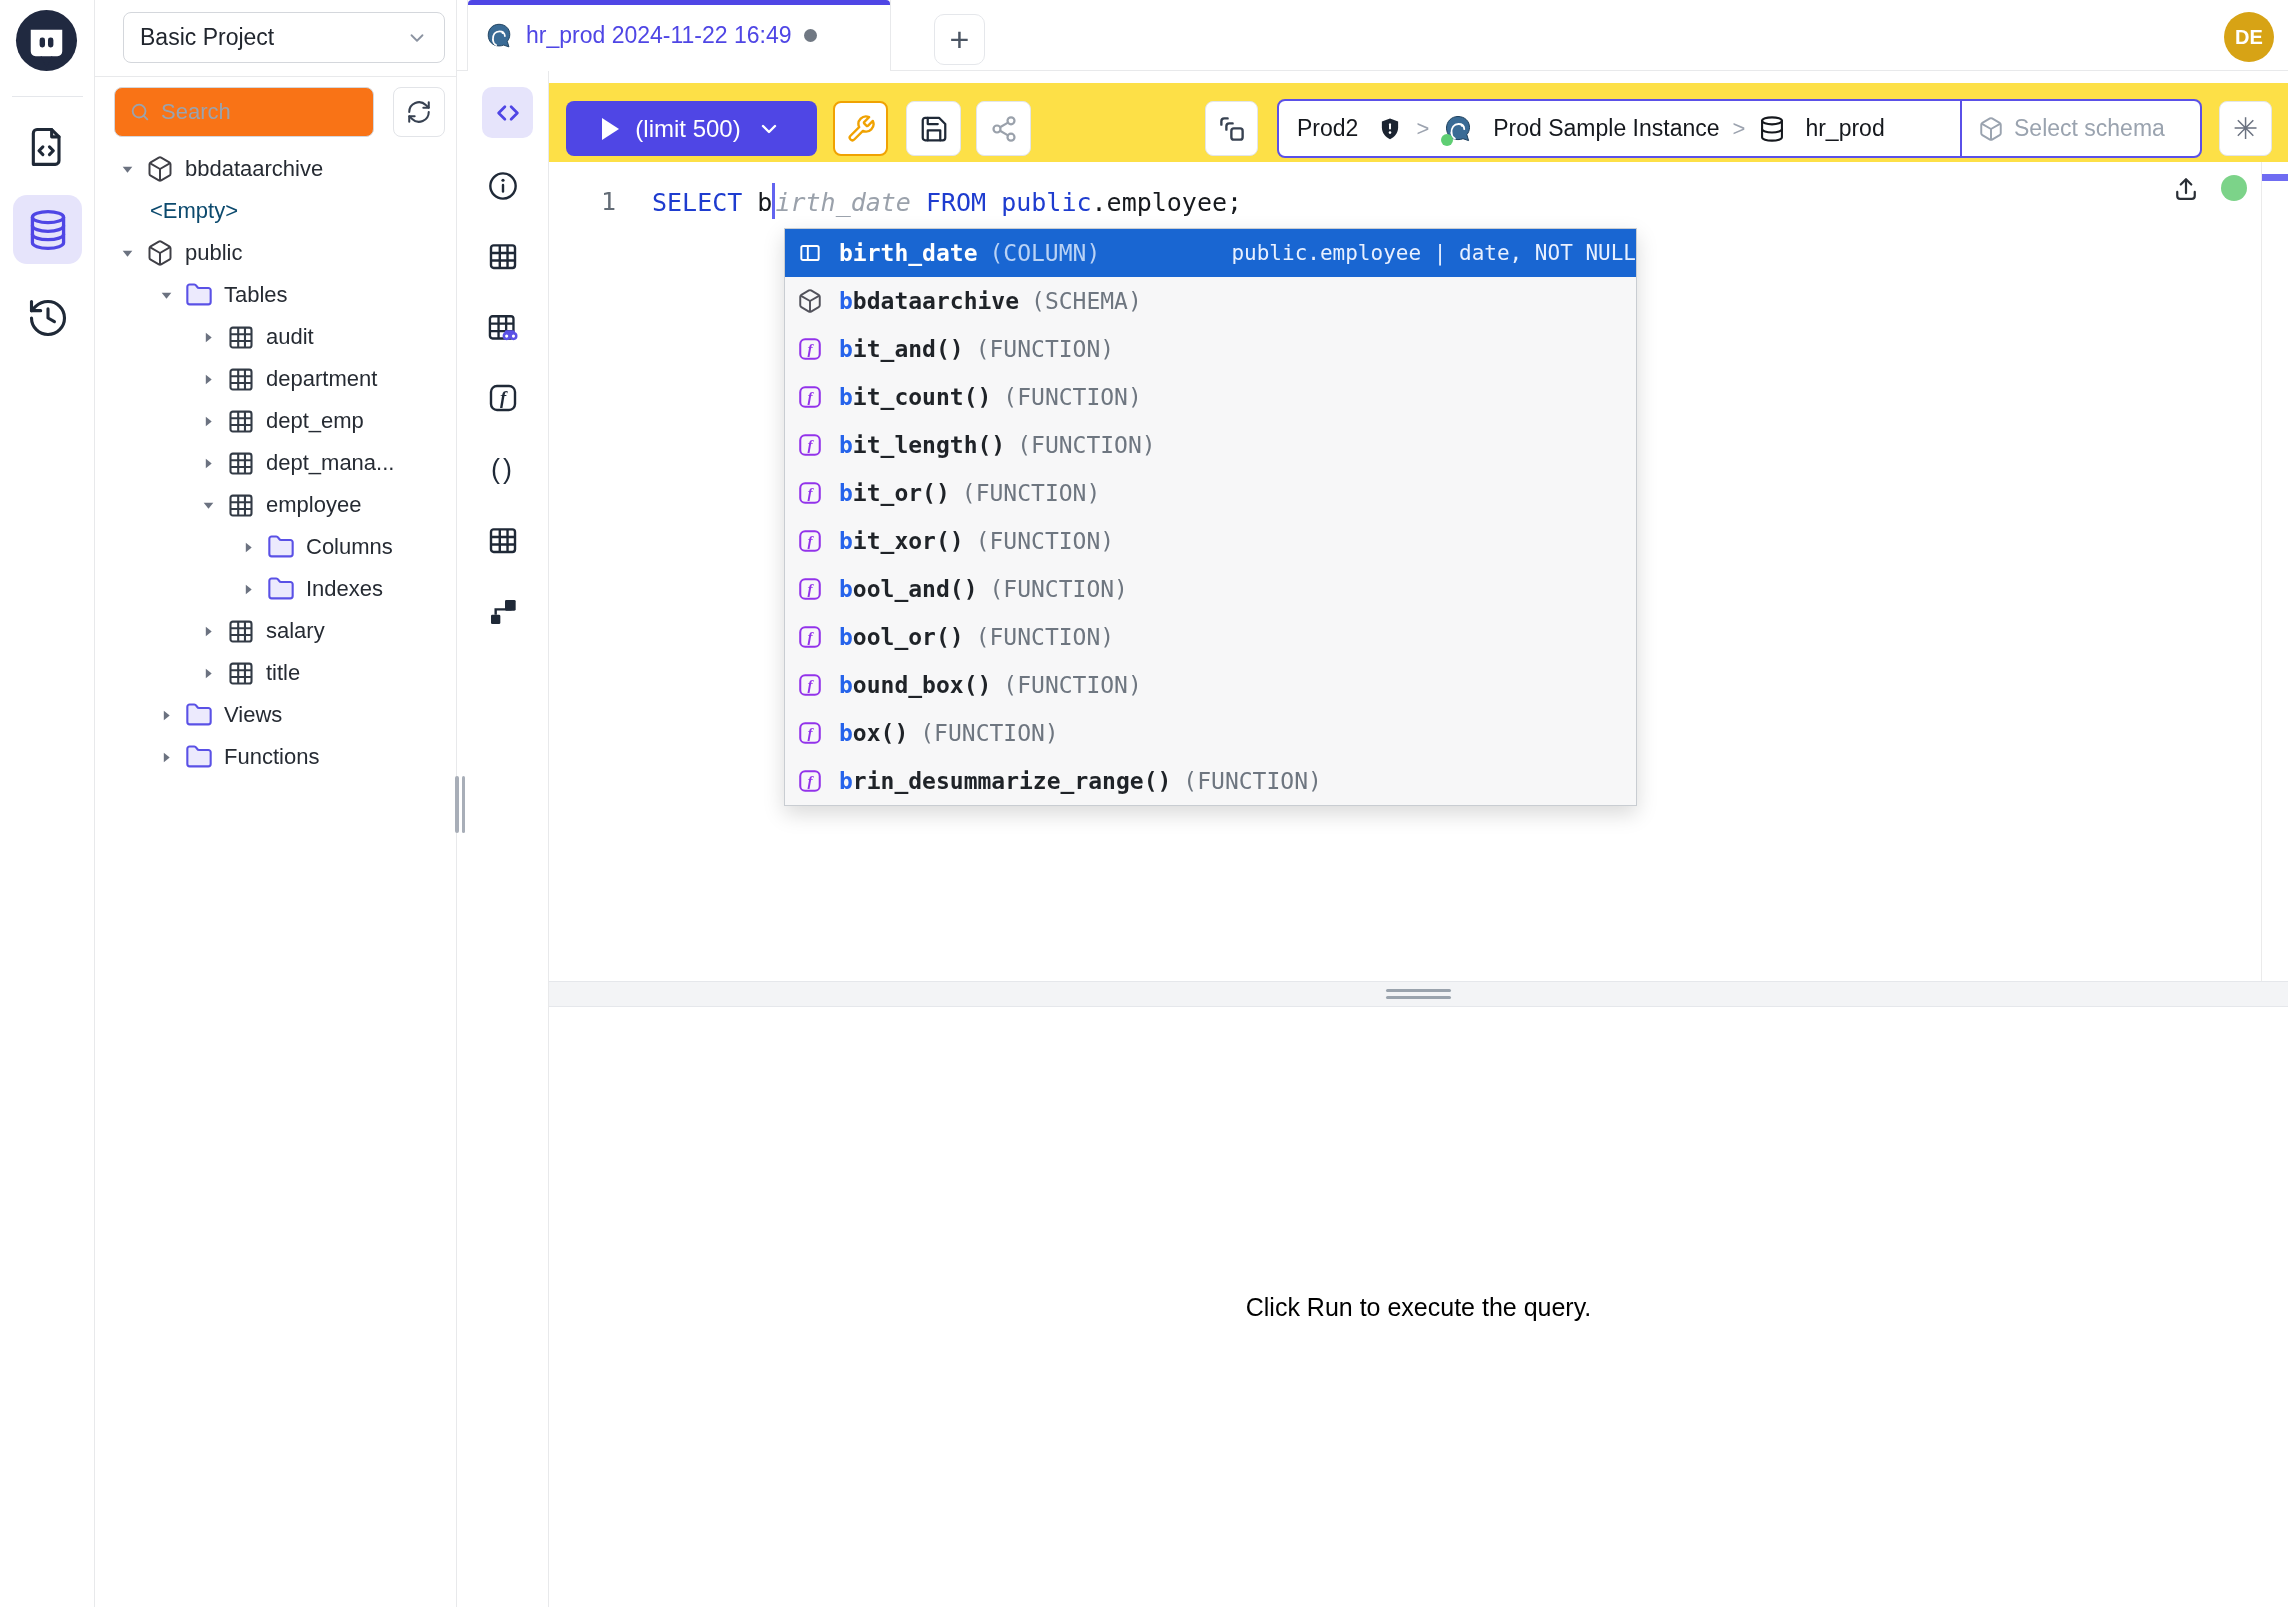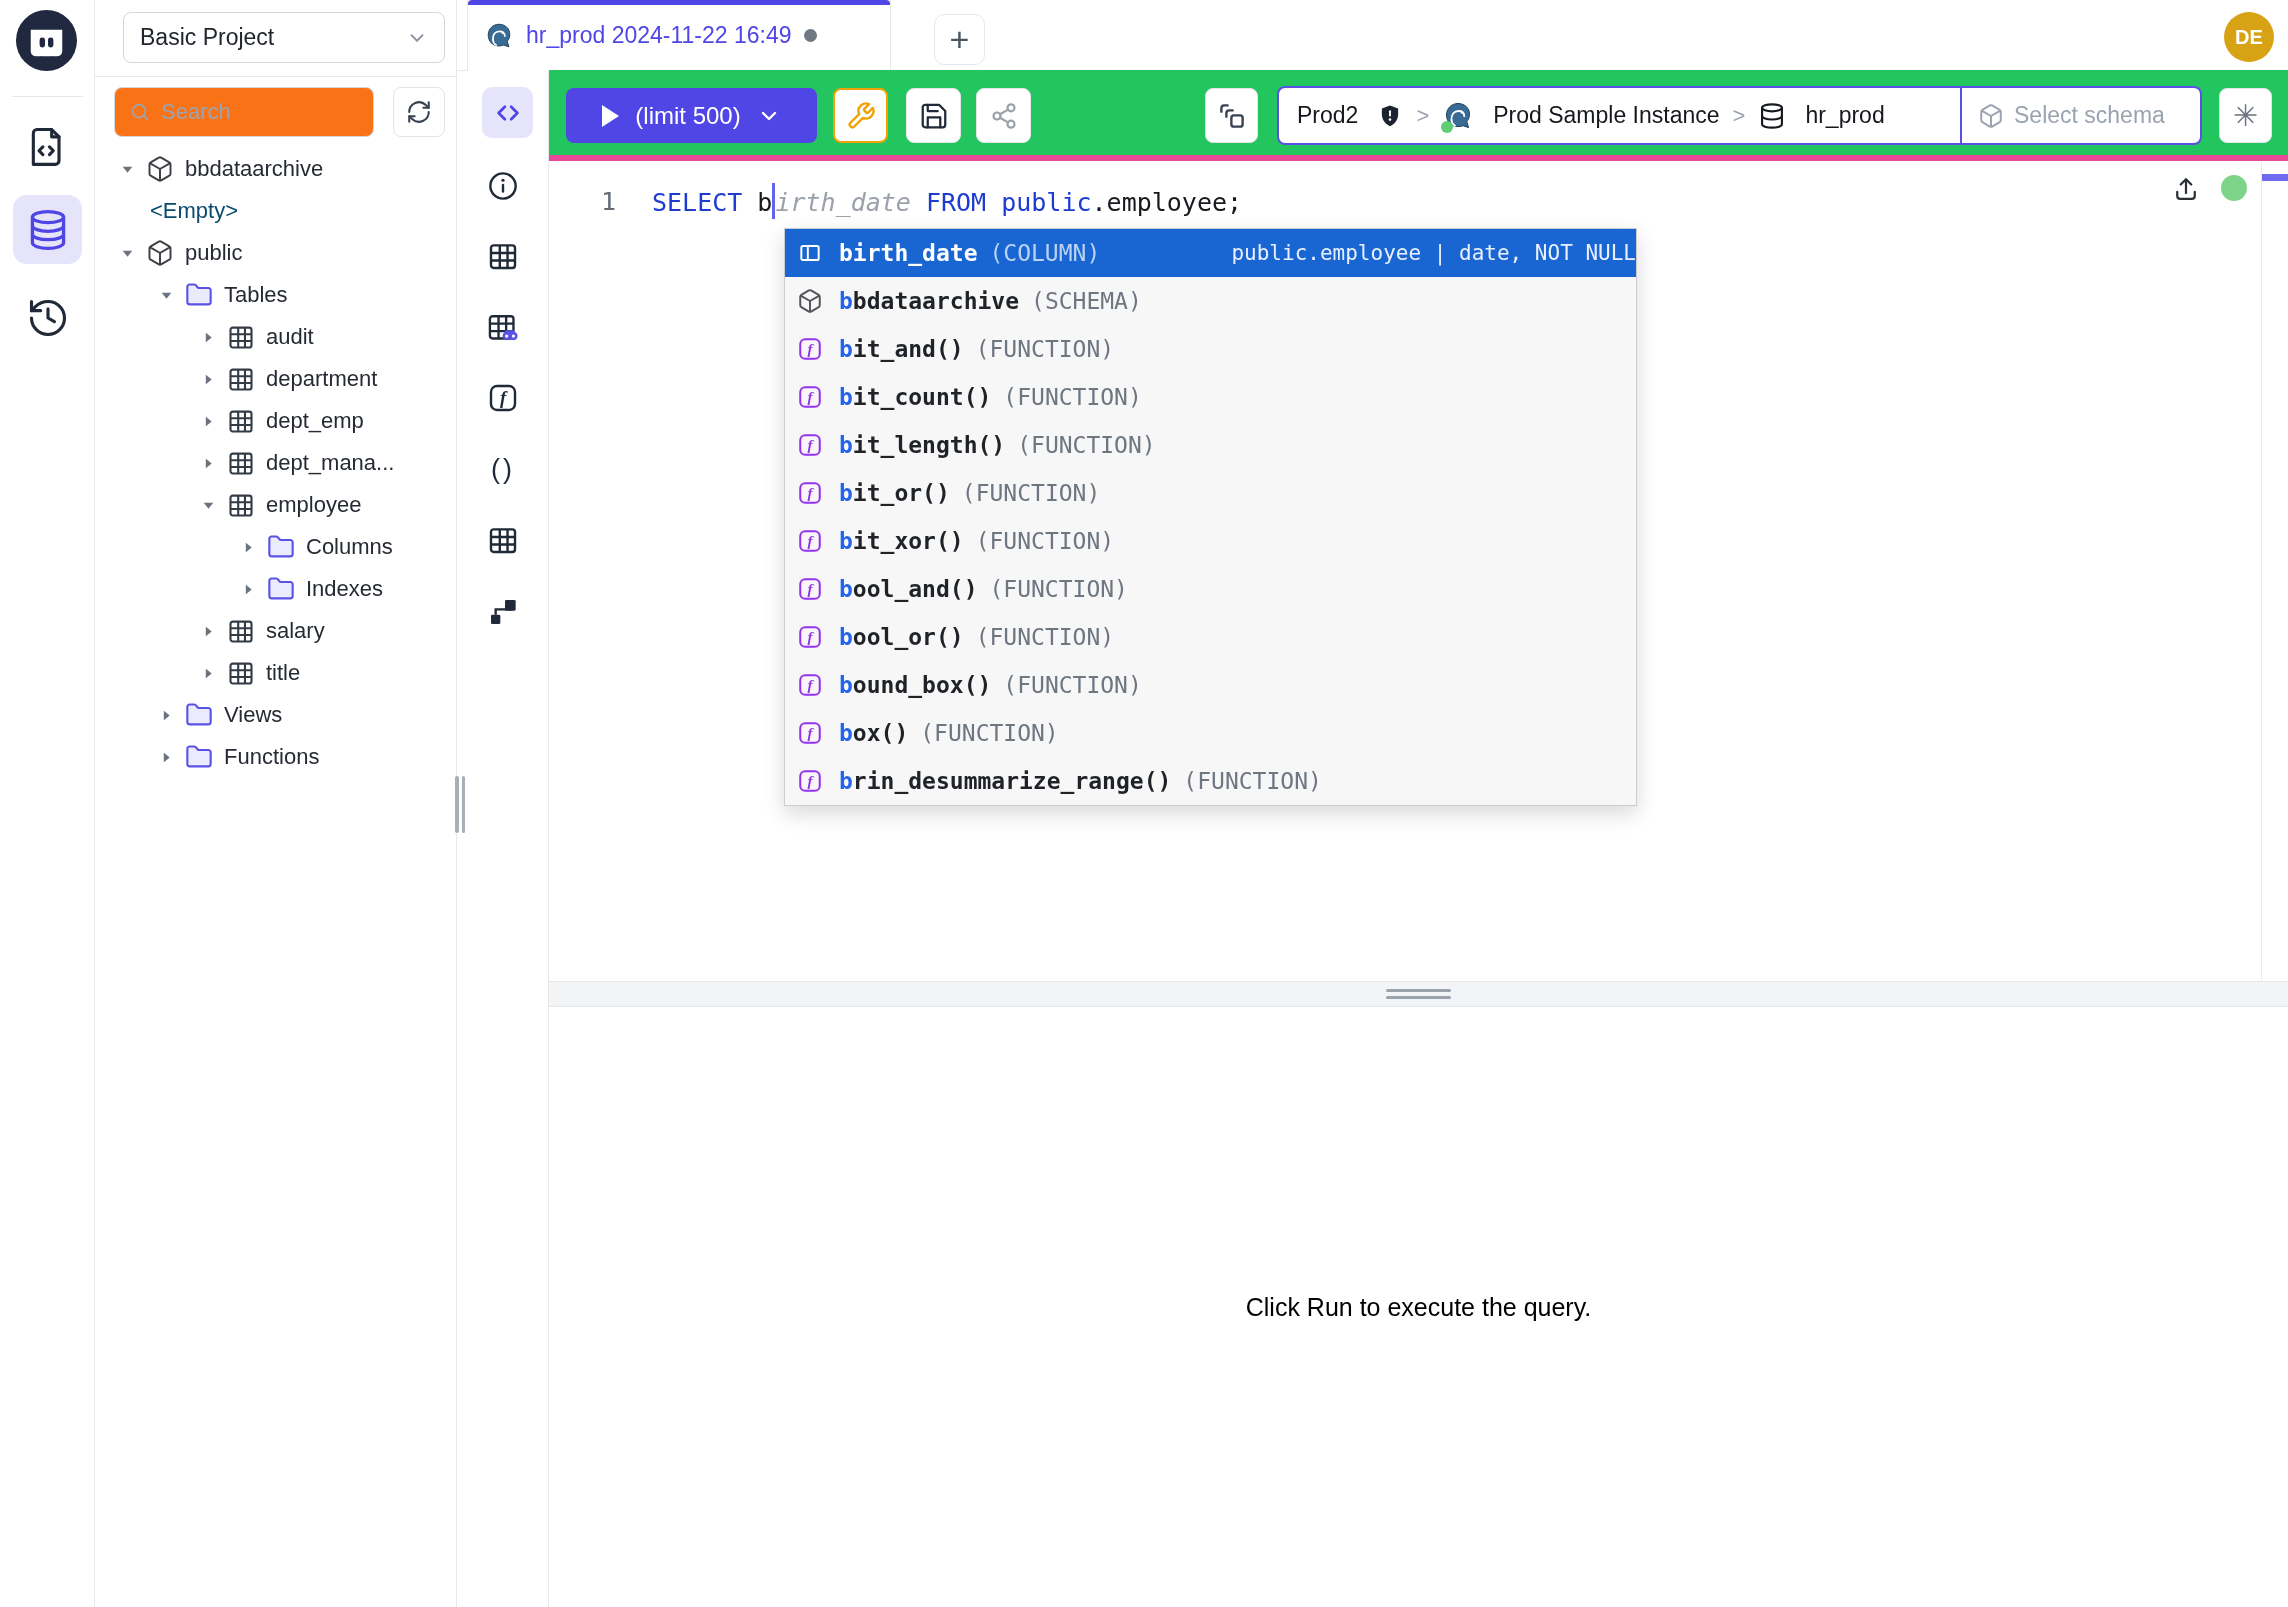--- a/index.html
+++ b/index.html
@@ -55,22 +55,22 @@
   .tab::before { content:""; position:absolute; left:0; top:0; width:100%; height:5px; background:#4f46e5;
           border-radius:4px 4px 0 0; }
   .tab-title { font-size:23px; color:#4f46e5; font-weight:500; white-space:nowrap; }
   .dirty-dot { width:13px; height:13px; border-radius:50%; background:#707883; flex:none; }
   .newtab { position:absolute; left:477px; top:14px; width:51px; height:51px; border:1.5px solid #e5e7eb; border-radius:10px;
           display:flex; align-items:center; justify-content:center; font-size:34px; font-weight:300; color:#4b5563; background:#fff; }
   .avatar { position:absolute; left:2224px; top:12px; width:50px; height:50px; border-radius:50%; background:#d7a315;
           color:#fff; font-size:20px; font-weight:bold; display:flex; align-items:center; justify-content:center; z-index:6; }
 
   
-  #toolbar { position:absolute; left:549px; top:70px; width:1739px; height:91px; background:#22c55e;
-          border-bottom:6px solid #ec4899; }
+  #toolbar { position:absolute; left:549px; top:83px; width:1739px; height:91px; background:#fde047;
+          border-bottom:4px solid #ec4899; }
   .run-btn { position:absolute; left:17px; top:18px; width:251px; height:55px; border-radius:8px; background:#4f46e5;
           display:flex; align-items:center; justify-content:center; gap:16px; color:#fff; }
   .play { width:0; height:0; border-left:17px solid #fff; border-top:11px solid transparent; border-bottom:11px solid transparent; }
   .run-lbl { font-size:24px; font-weight:500; }
   .tool-btn { position:absolute; top:18px; width:55px; height:55px; border:1.5px solid #e3e5e9; border-radius:8px;
           display:flex; align-items:center; justify-content:center; background:#fff; }
   .tb-wrench { left:284px; border:2px solid #f0a202; }
   .tb-save { left:357px; }
   .tb-share { left:427px; }
   .tb-batch { left:656px; width:53px; }

